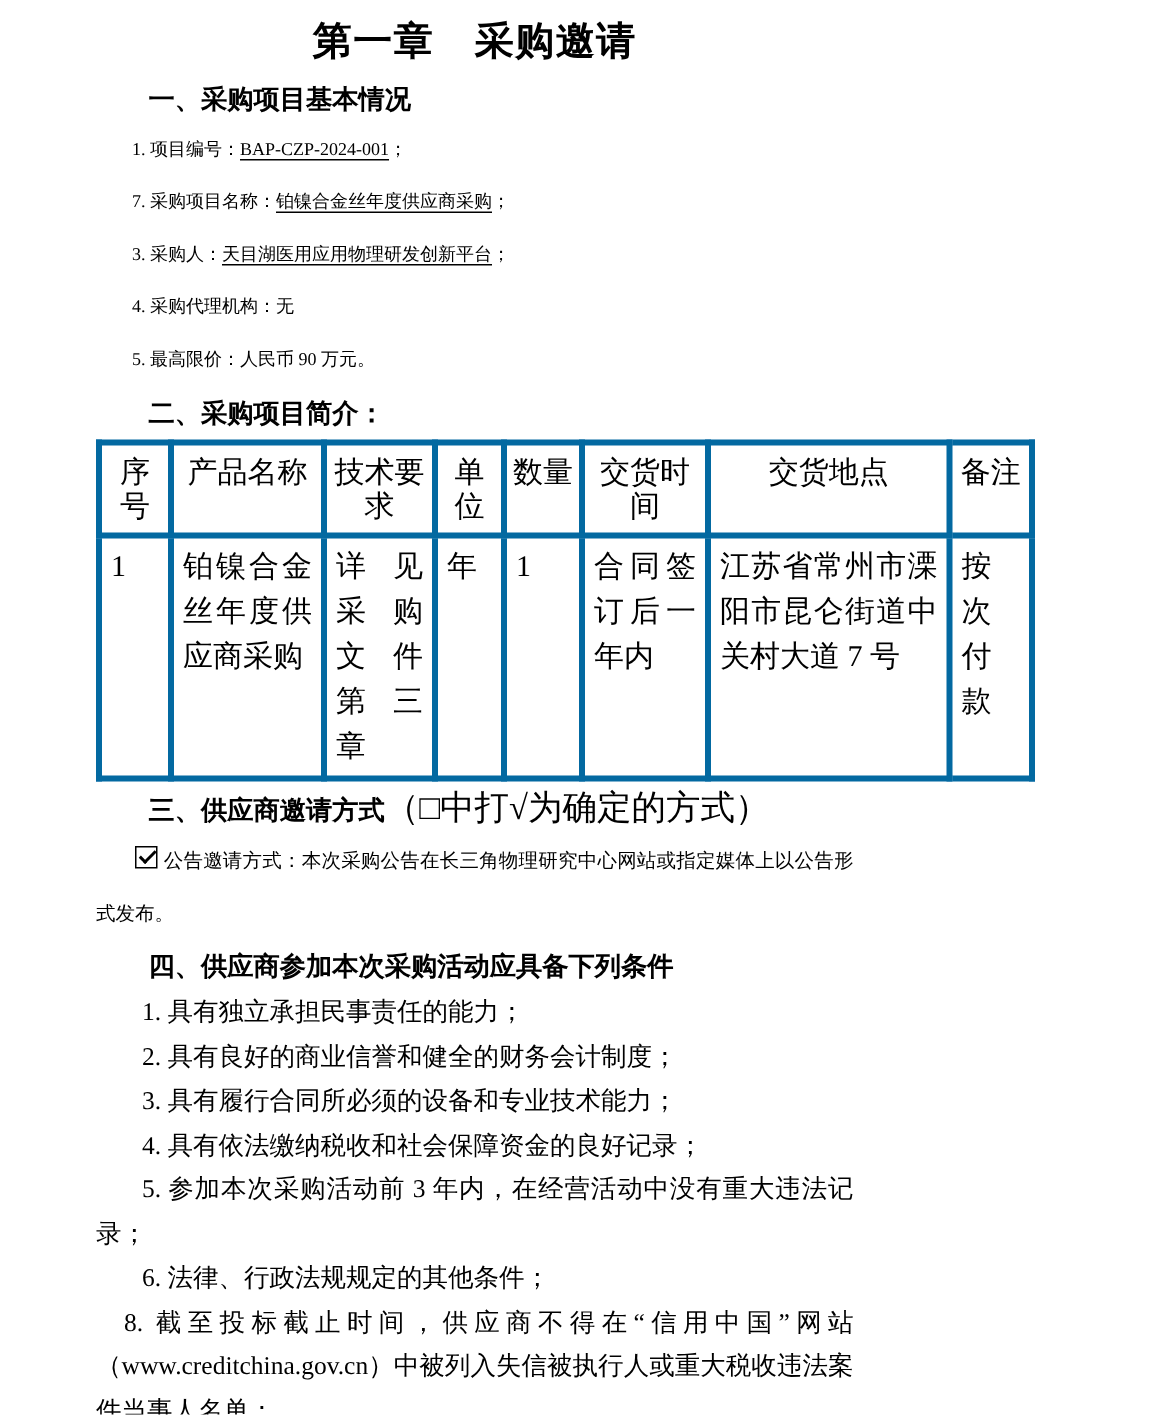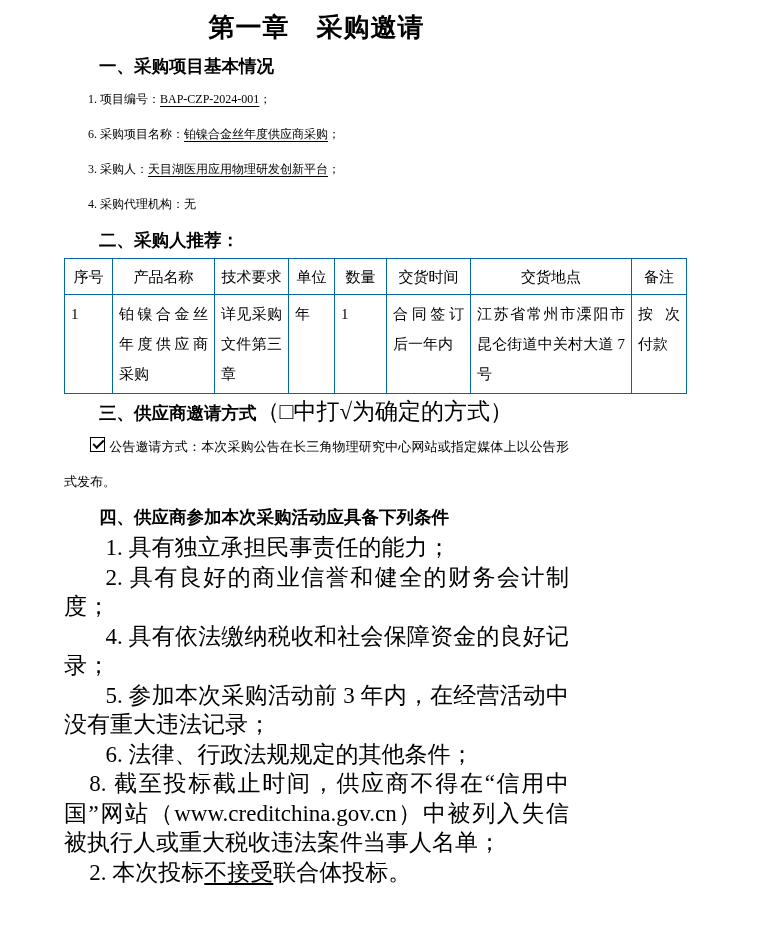--- a/index.html
+++ b/index.html
@@ -22,57 +22,58 @@
   }
   .sec-h .note{font-family:"Liberation Serif","DejaVu Serif",serif;font-weight:normal;font-size:23px;}
 
   .s1-item{font-size:12px;line-height:35px;text-indent:2em;margin:0;text-align:justify;}
   .u{text-decoration:underline;text-underline-offset:3px;}
 
   table.prod{
     border-collapse:collapse;table-layout:fixed;width:622px;margin:4px 0 2px 0;
   }
   table.prod th,table.prod td{
-    border:1px solid #0369a1;font-weight:normal;font-size:15px;vertical-align:top;
+    border:4px solid #0369a1;font-weight:normal;font-size:20px;vertical-align:top;
     box-sizing:border-box;
   }
   table.prod th{line-height:23px;padding:7px 3px 5px 3px;text-align:center;}
   table.prod td{line-height:30px;padding:4px 6px;text-align:justify;}
 
   .para{font-size:13px;line-height:35px;text-indent:2em;margin:0;text-align:justify;}
 
   .cbx{
     display:inline-block;width:13px;height:13px;border:1px solid #000;
     position:relative;margin-right:4px;vertical-align:-1px;
   }
   .cbx.checked::after{
     content:"";position:absolute;left:2px;top:2px;width:9px;height:4px;
     border-left:2px solid #000;border-bottom:2px solid #000;
     transform:rotate(-45deg);transform-origin:center;
   }
 
-  .cond{font-size:23px;line-height:29.5px;margin:0;text-align:justify;}
+  .cond{font-size:17px;line-height:29.5px;margin:0;text-align:justify;}
   .cond.deep{text-indent:1.8em;}
   .cond.shallow{text-indent:1.1em;}
 </style>
 </head>
 <body>
 
 <div class="page">
 
   <h1 class="doc-title">第一章　采购邀请</h1>
 
   <div class="sec-h">一、采购项目基本情况</div>
 
   <p class="s1-item"><span>1. 项目编号：</span><span class="u">BAP-CZP-2024-001</span><span>；</span></p>
-  <p class="s1-item"><span>6. 采购项目名称：</span><span class="u">铂镍合金丝年度供应商采购</span><span>；</span></p>
+  <p class="s1-item"><span>7. 采购项目名称：</span><span class="u">铂镍合金丝年度供应商采购</span><span>；</span></p>
   <p class="s1-item"><span>3. 采购人：</span><span class="u">天目湖医用应用物理研发创新平台</span><span>；</span></p>
   <p class="s1-item"><span>4. 采购代理机构：无</span></p>
+  <p class="s1-item"><span>5. 最高限价：人民币 90 万元。</span></p>
 
-  <div class="sec-h">二、采购人推荐：</div>
+  <div class="sec-h">二、采购项目简介：</div>
 
   <table class="prod">
     <colgroup>
       <col style="width:48px">
         <col style="width:102px">
         <col style="width:74px">
         <col style="width:46px">
       <col style="width:52px">
         <col style="width:84px">
         <col style="width:161px">
@@ -106,19 +107,20 @@
 
   <div class="sec-h"><span>三、供应商邀请方式</span><span class="note">（□中打√为确定的方式）</span></div>
 
   <p class="para"><span class="cbx checked"></span><span>公告邀请方式：本次采购公告在长三角物理研究中心网站或指定媒体上以公告形式发布。</span></p>
 
 
   <div class="sec-h">四、供应商参加本次采购活动应具备下列条件</div>
 
   <p class="cond deep">1. 具有独立承担民事责任的能力；</p>
   <p class="cond deep">2. 具有良好的商业信誉和健全的财务会计制度；</p>
+  <p class="cond deep">3. 具有履行合同所必须的设备和专业技术能力；</p>
   <p class="cond deep">4. 具有依法缴纳税收和社会保障资金的良好记录；</p>
   <p class="cond deep">5. 参加本次采购活动前 3 年内，在经营活动中没有重大违法记录；</p>
   <p class="cond deep">6. 法律、行政法规规定的其他条件；</p>
   <p class="cond shallow">8. 截至投标截止时间，供应商不得在“信用中国”网站（www.creditchina.gov.cn）中被列入失信被执行人或重大税收违法案件当事人名单；</p>
   <p class="cond shallow"><span>2. 本次投标</span><span class="u">不接受</span><span>联合体投标。</span></p>
 
 </div>
 
 </body></html>

